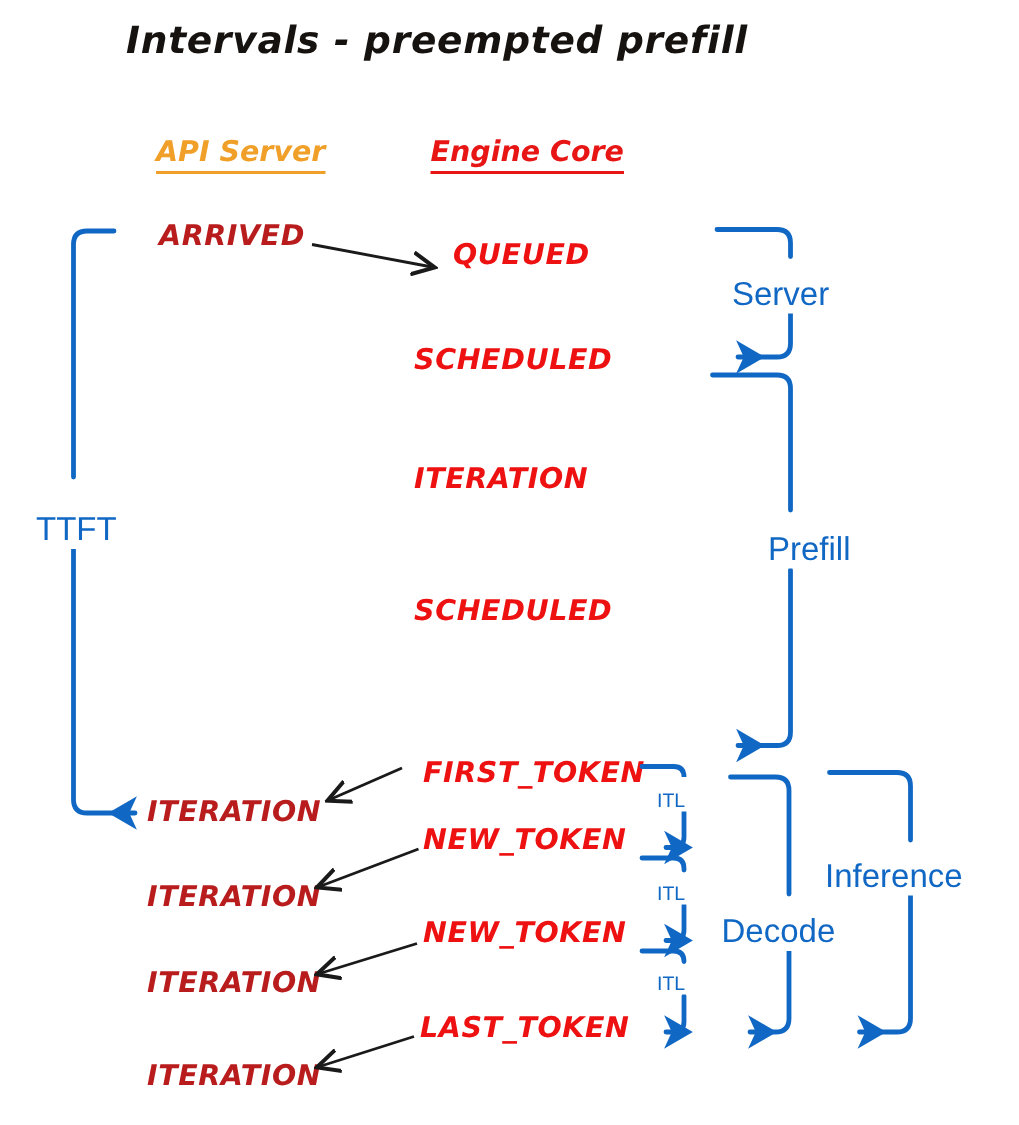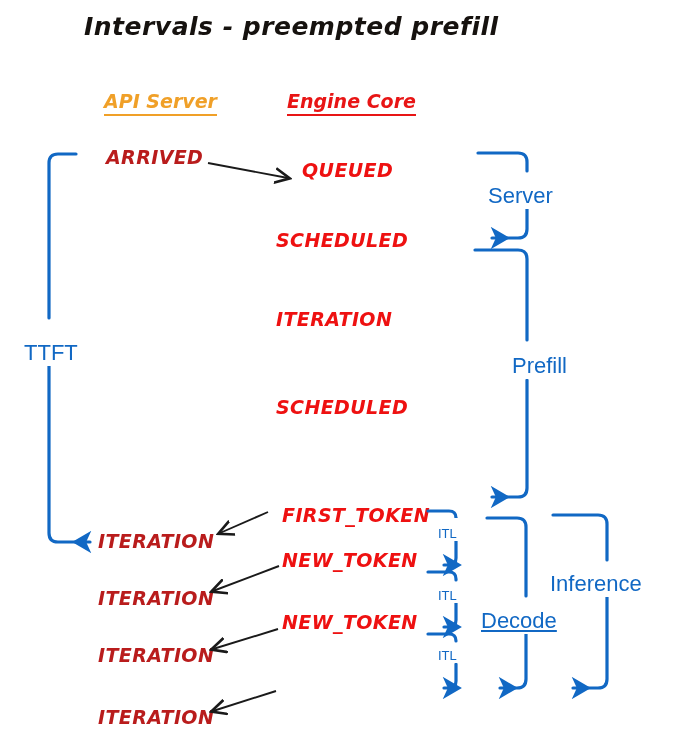--- a/index.html
+++ b/index.html
@@ -91,20 +91,21 @@
   <div class="abs state orange" style="left:98px; top:644px;">ITERATION</div>
   <div class="abs state orange" style="left:98px; top:706px;">ITERATION</div>
 
   <div class="abs state red" style="left:302px; top:159px;">QUEUED</div>
   <div class="abs state red" style="left:276px; top:229px;">SCHEDULED</div>
   <div class="abs state red" style="left:276px; top:308px;">ITERATION</div>
   <div class="abs state red" style="left:276px; top:396px;">SCHEDULED</div>
   <div class="abs state red" style="left:270px; top:504px;margin-left:12px;">FIRST_TOKEN</div>
   <div class="abs state red" style="left:282px; top:549px;">NEW_TOKEN</div>
   <div class="abs state red" style="left:282px; top:611px;">NEW_TOKEN</div>
+  <div class="abs state red" style="left:280px; top:674px;">LAST_TOKEN</div>
 
   <svg class="overlay" viewBox="0 0 679 750">
     <defs>
       <marker id="blk" markerWidth="9" markerHeight="9" refX="7" refY="4.5" orient="auto" markerUnits="strokeWidth">
         <path d="M0,0.6 L8,4.5 L0,8.4" fill="none" stroke="#1a1a1a" stroke-width="1.4"></path>
       </marker>
       <marker id="bluL" markerWidth="7" markerHeight="7" refX="5.6" refY="3.5" orient="auto" markerUnits="strokeWidth">
         <path d="M6,0 L0,3.5 L6,7 L4.4,3.5 Z" fill="#1168c4"></path>
       </marker>
     </defs>
@@ -157,16 +158,16 @@
       <path d="M607,592 L607,679 Q607,688 598,688 L573,688" marker-end="url(#bluL)"></path>
     </g>
   </svg>
 
   <div class="abs blue-label" style="left:22px; top:340px;">TTFT</div>
   <div class="abs blue-label" style="left:486px; top:183px;">Server</div>
   <div class="abs blue-label" style="left:510px; top:353px;">Prefill</div>
   <div class="abs blue-label small" style="left:436px; top:526px;">ITL</div>
   <div class="abs blue-label small" style="left:436px; top:588px;">ITL</div>
   <div class="abs blue-label small" style="left:436px; top:648px;">ITL</div>
-  <div class="abs blue-label" style="left:479px; top:608px;text-decoration:underline;">Decode</div>
+  <div class="abs blue-label" style="left:479px; top:608px;">Decode</div>
   <div class="abs blue-label" style="left:548px; top:571px;text-align:right;">Inference</div>
 
 </div>
 
 </body></html>

